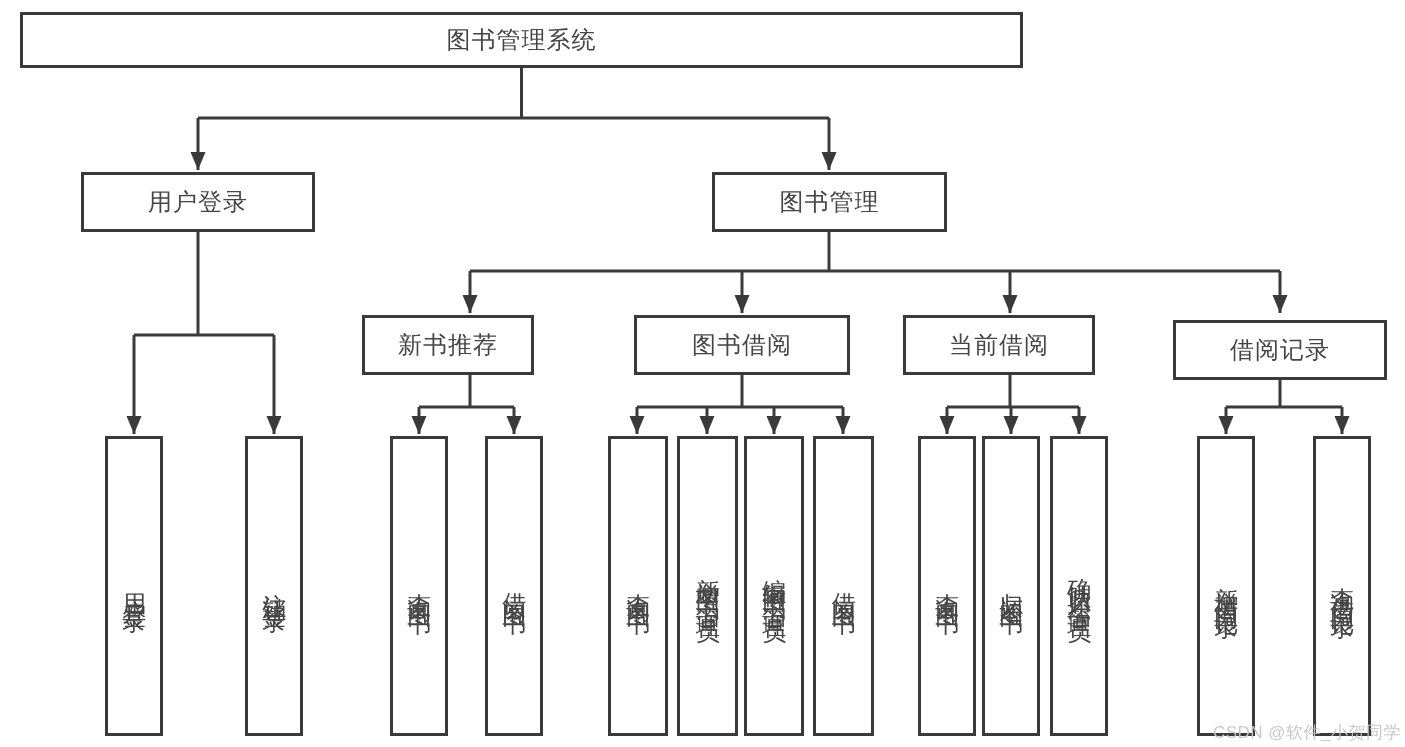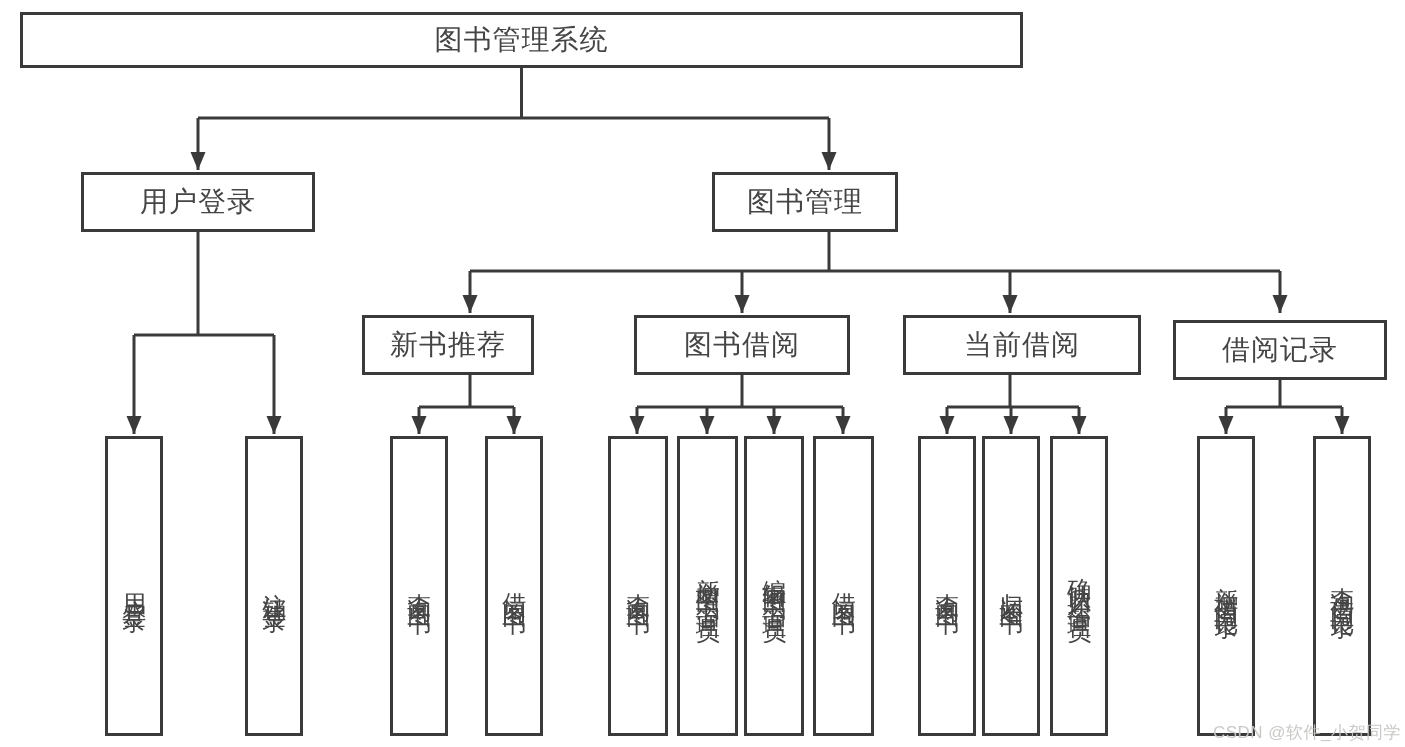--- a/index.html
+++ b/index.html
@@ -31,21 +31,21 @@
   .node,.leaf{
     position:absolute;
     box-sizing:border-box;
     border:3px solid var(--line);
     background:#fff;
     display:flex;
     align-items:center;
     justify-content:center;
     color:var(--text);
   }
-  .node{font-size:28px;letter-spacing:1px;}
+  .node{font-size:24px;letter-spacing:1px;}
   .leaf .vtext{
     writing-mode:vertical-rl;
     text-orientation:upright;
     font-size:24px;
     letter-spacing:6px;
     line-height:1.1;
     white-space:nowrap;
   }
   .watermark{
     position:absolute;
@@ -110,31 +110,31 @@
     <path class="seg" d="M1342,407 V434" marker-end="url(#arrow)"></path>
   </svg>
 
   <div class="node" style="left:20px;top:12px;width:1003px;height:56px;">
     <span>图书管理系统</span>
   </div>
 
   <div class="node" style="left:81px;top:172px;width:234px;height:60px;">
     <span>用户登录</span>
   </div>
-  <div class="node" style="left:712px;top:172px;width:186px;height:60px;">
+  <div class="node" style="left:712px;top:172px;width:235px;height:60px;">
     <span>图书管理</span>
   </div>
 
   <div class="node" style="left:362px;top:315px;width:172px;height:60px;">
     <span>新书推荐</span>
   </div>
   <div class="node" style="left:634px;top:315px;width:216px;height:60px;">
     <span>图书借阅</span>
   </div>
-  <div class="node" style="left:903px;top:315px;width:238px;height:60px;">
+  <div class="node" style="left:903px;top:315px;width:192px;height:60px;">
     <span>当前借阅</span>
   </div>
   <div class="node" style="left:1173px;top:320px;width:214px;height:60px;">
     <span>借阅记录</span>
   </div>
 
   <div class="leaf" style="left:105px;top:436px;width:58px;height:300px;">
     <span class="vtext">用户登录</span>
   </div>
   <div class="leaf" style="left:245px;top:436px;width:58px;height:300px;">

